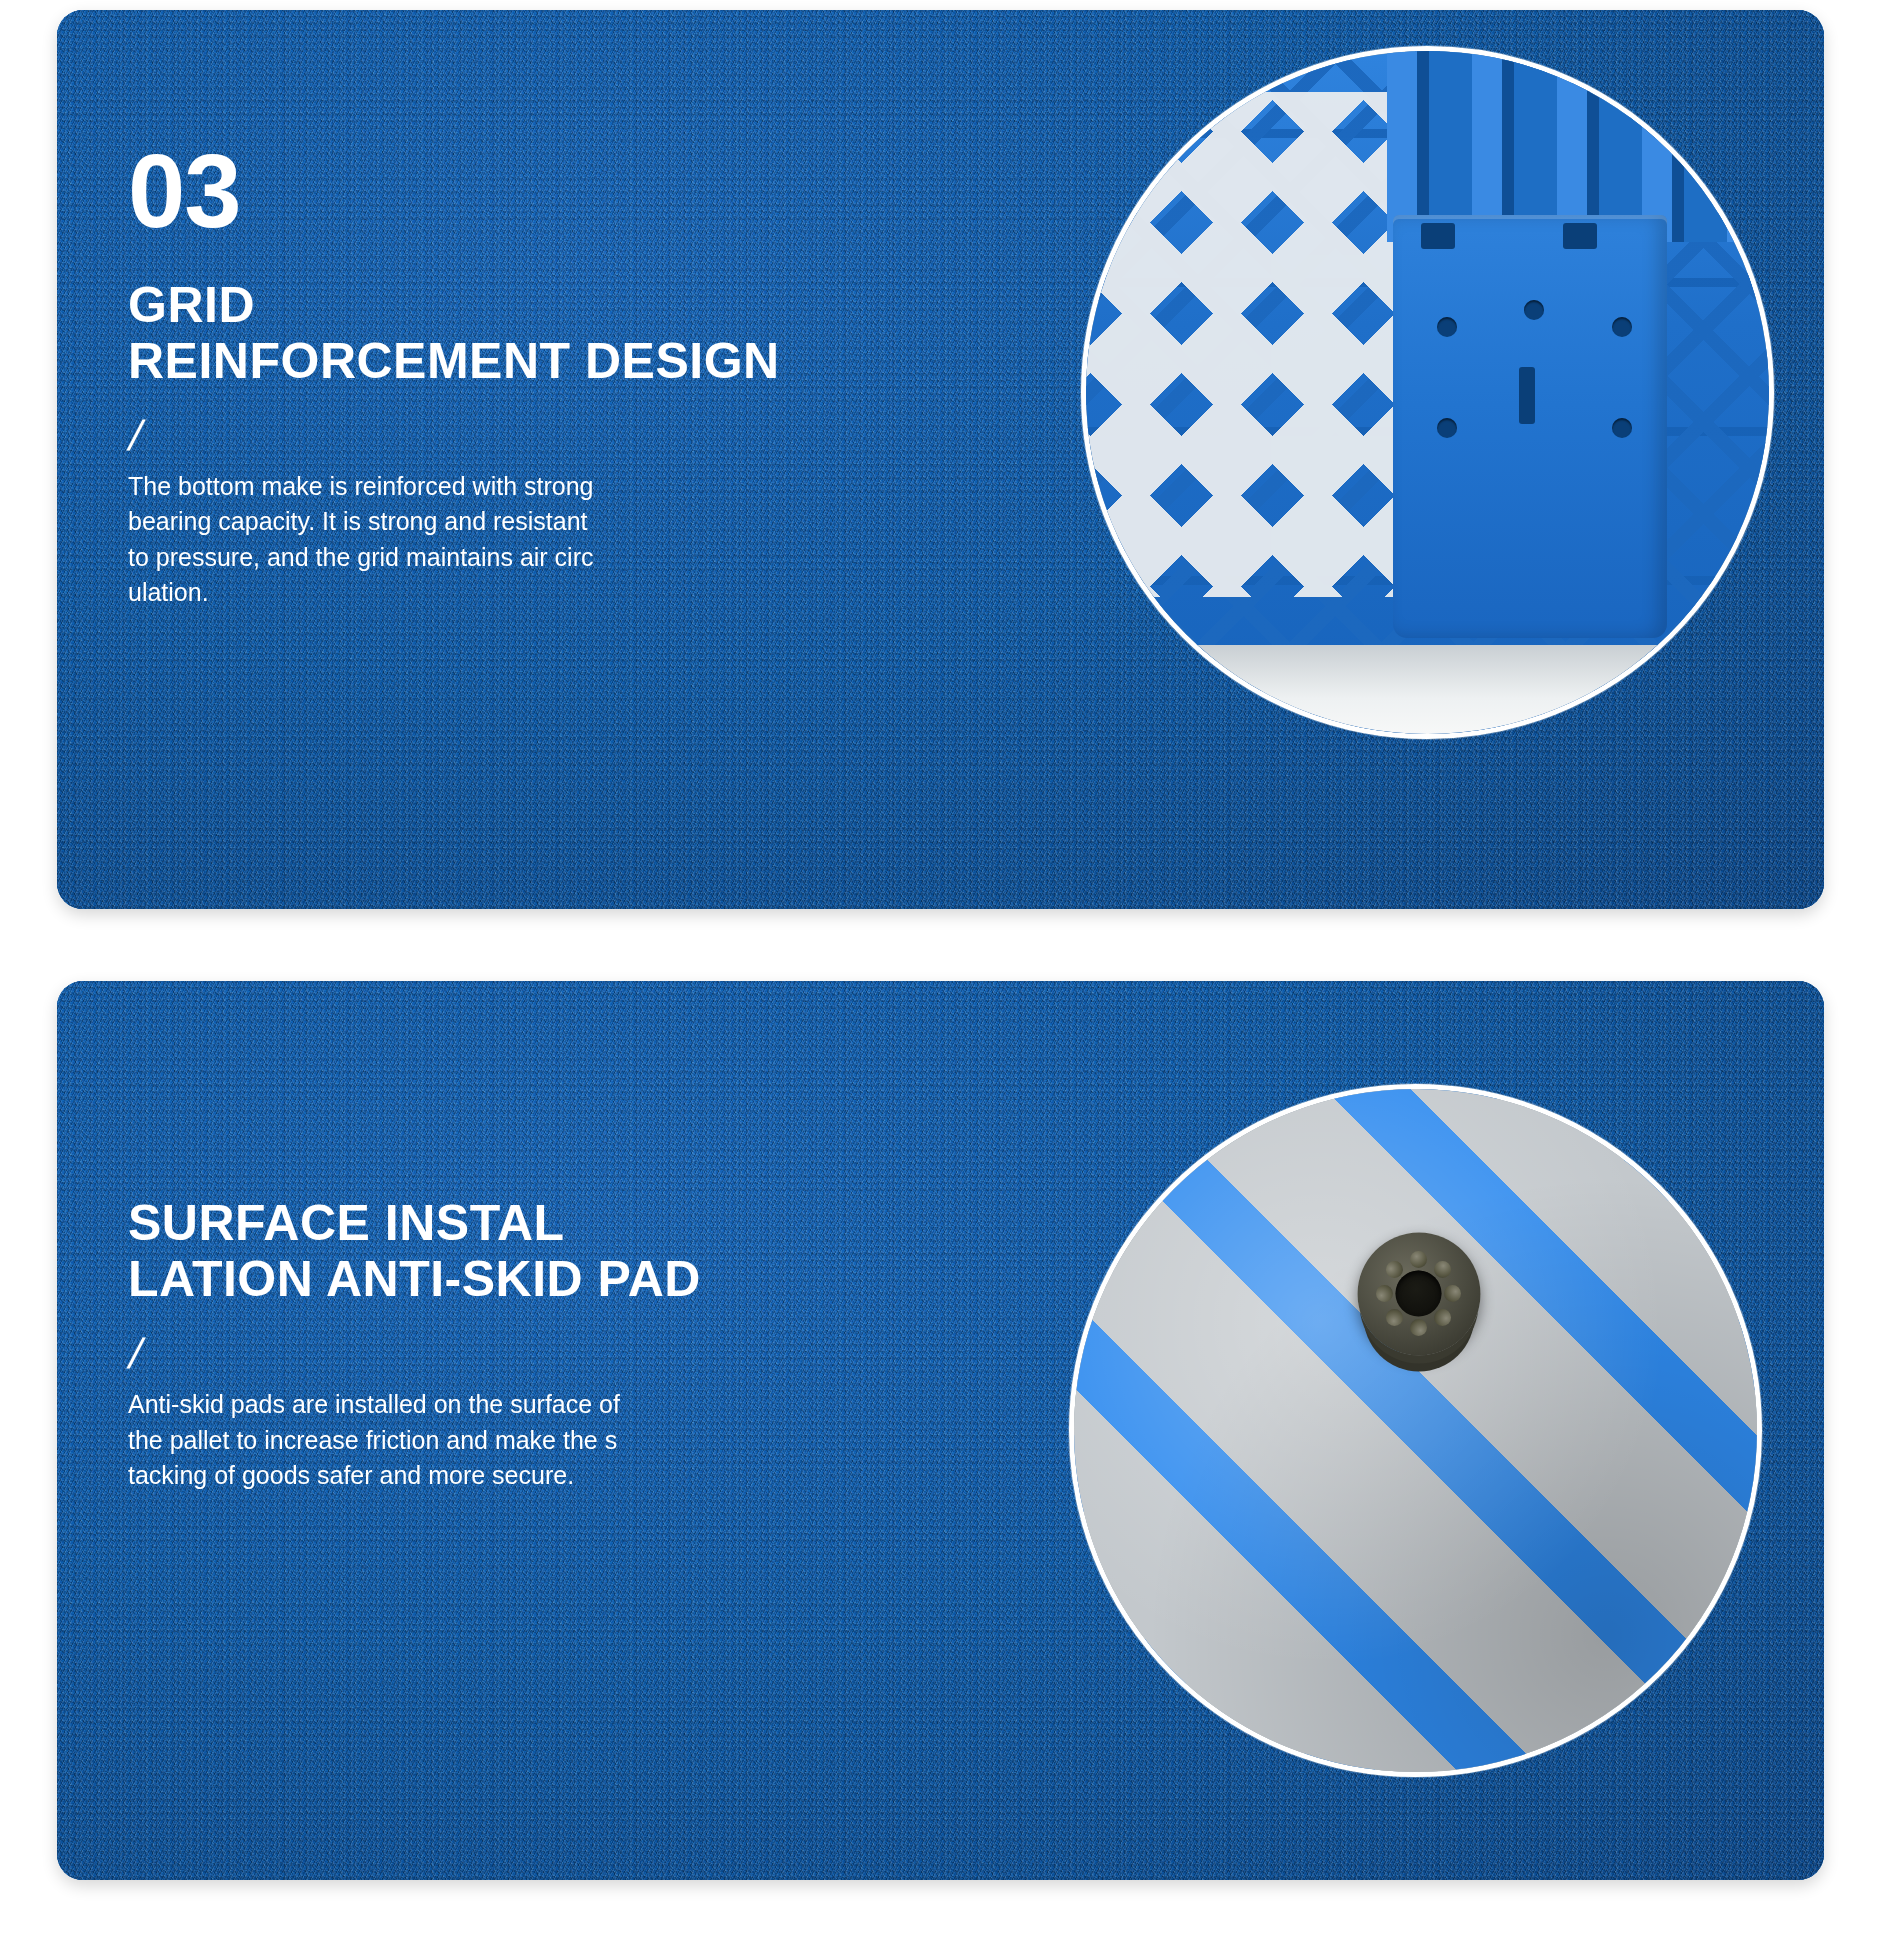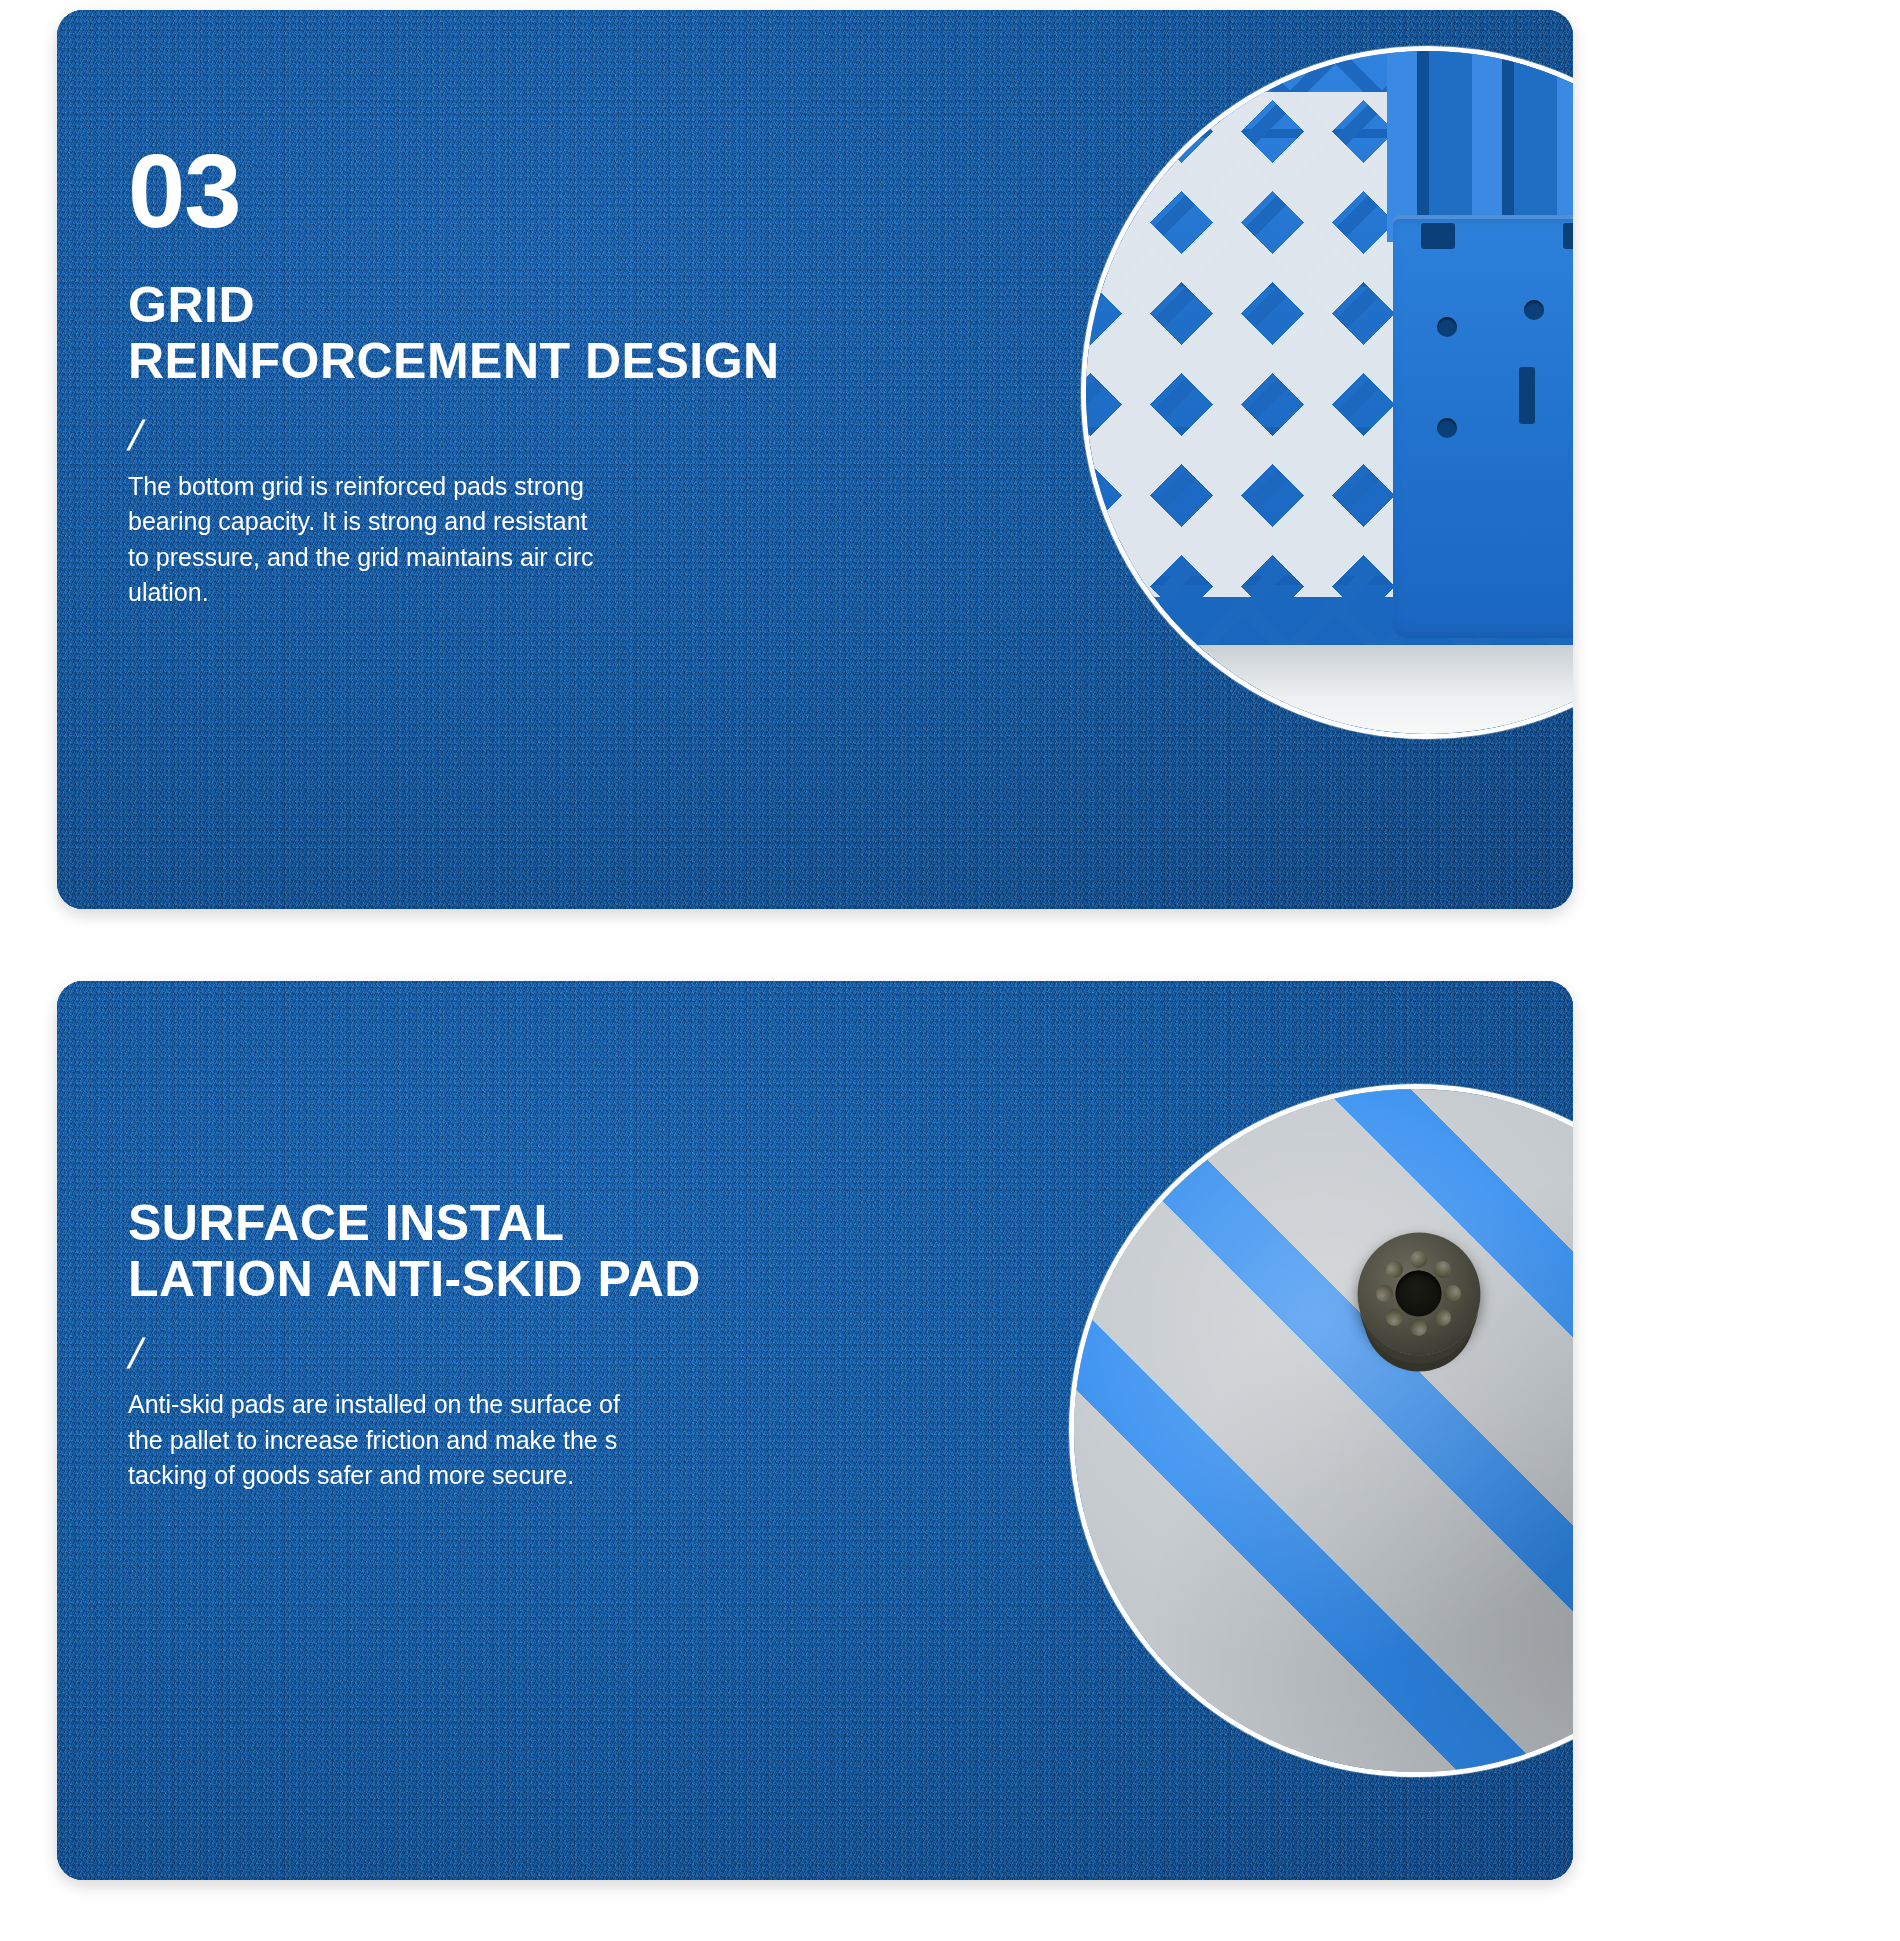--- a/index.html
+++ b/index.html
@@ -13,21 +13,21 @@
     position:relative;
     width:1901px;
     height:1941px;
     background:#ffffff;
     padding:10px 76px 10px 57px;
   }
 
   
   .panel{
     position:relative;
-    width:1516px;
+    width:1767px;
     height:899px;
     border-radius:26px;
     overflow:hidden;
     box-shadow:0 6px 16px rgba(0,0,0,.16);
     background:#0b59a8;
   }
   .panel + .panel{ margin-top:72px; }
 
   
   .wall{
@@ -206,21 +206,21 @@
 <div class="page">
 
   <section class="panel panel-03">
     <div class="wall"></div>
 
     <div class="copy">
       <div class="num">03</div>
       <div class="title nowrap">GRID
 REINFORCEMENT DESIGN</div>
       <div class="slash">/</div>
-      <div class="desc nowrap">The bottom grid is reinforced pads strong
+      <div class="desc nowrap">The bottom make is reinforced with strong
 bearing capacity. It is strong and resistant
 to pressure, and the grid maintains air circ
 ulation.</div>
     </div>
 
     <div class="photo">
       <div class="photo-inner grid03">
         <div class="ribs"></div>
         <div class="cells"></div>
         <div class="topbars"></div>

